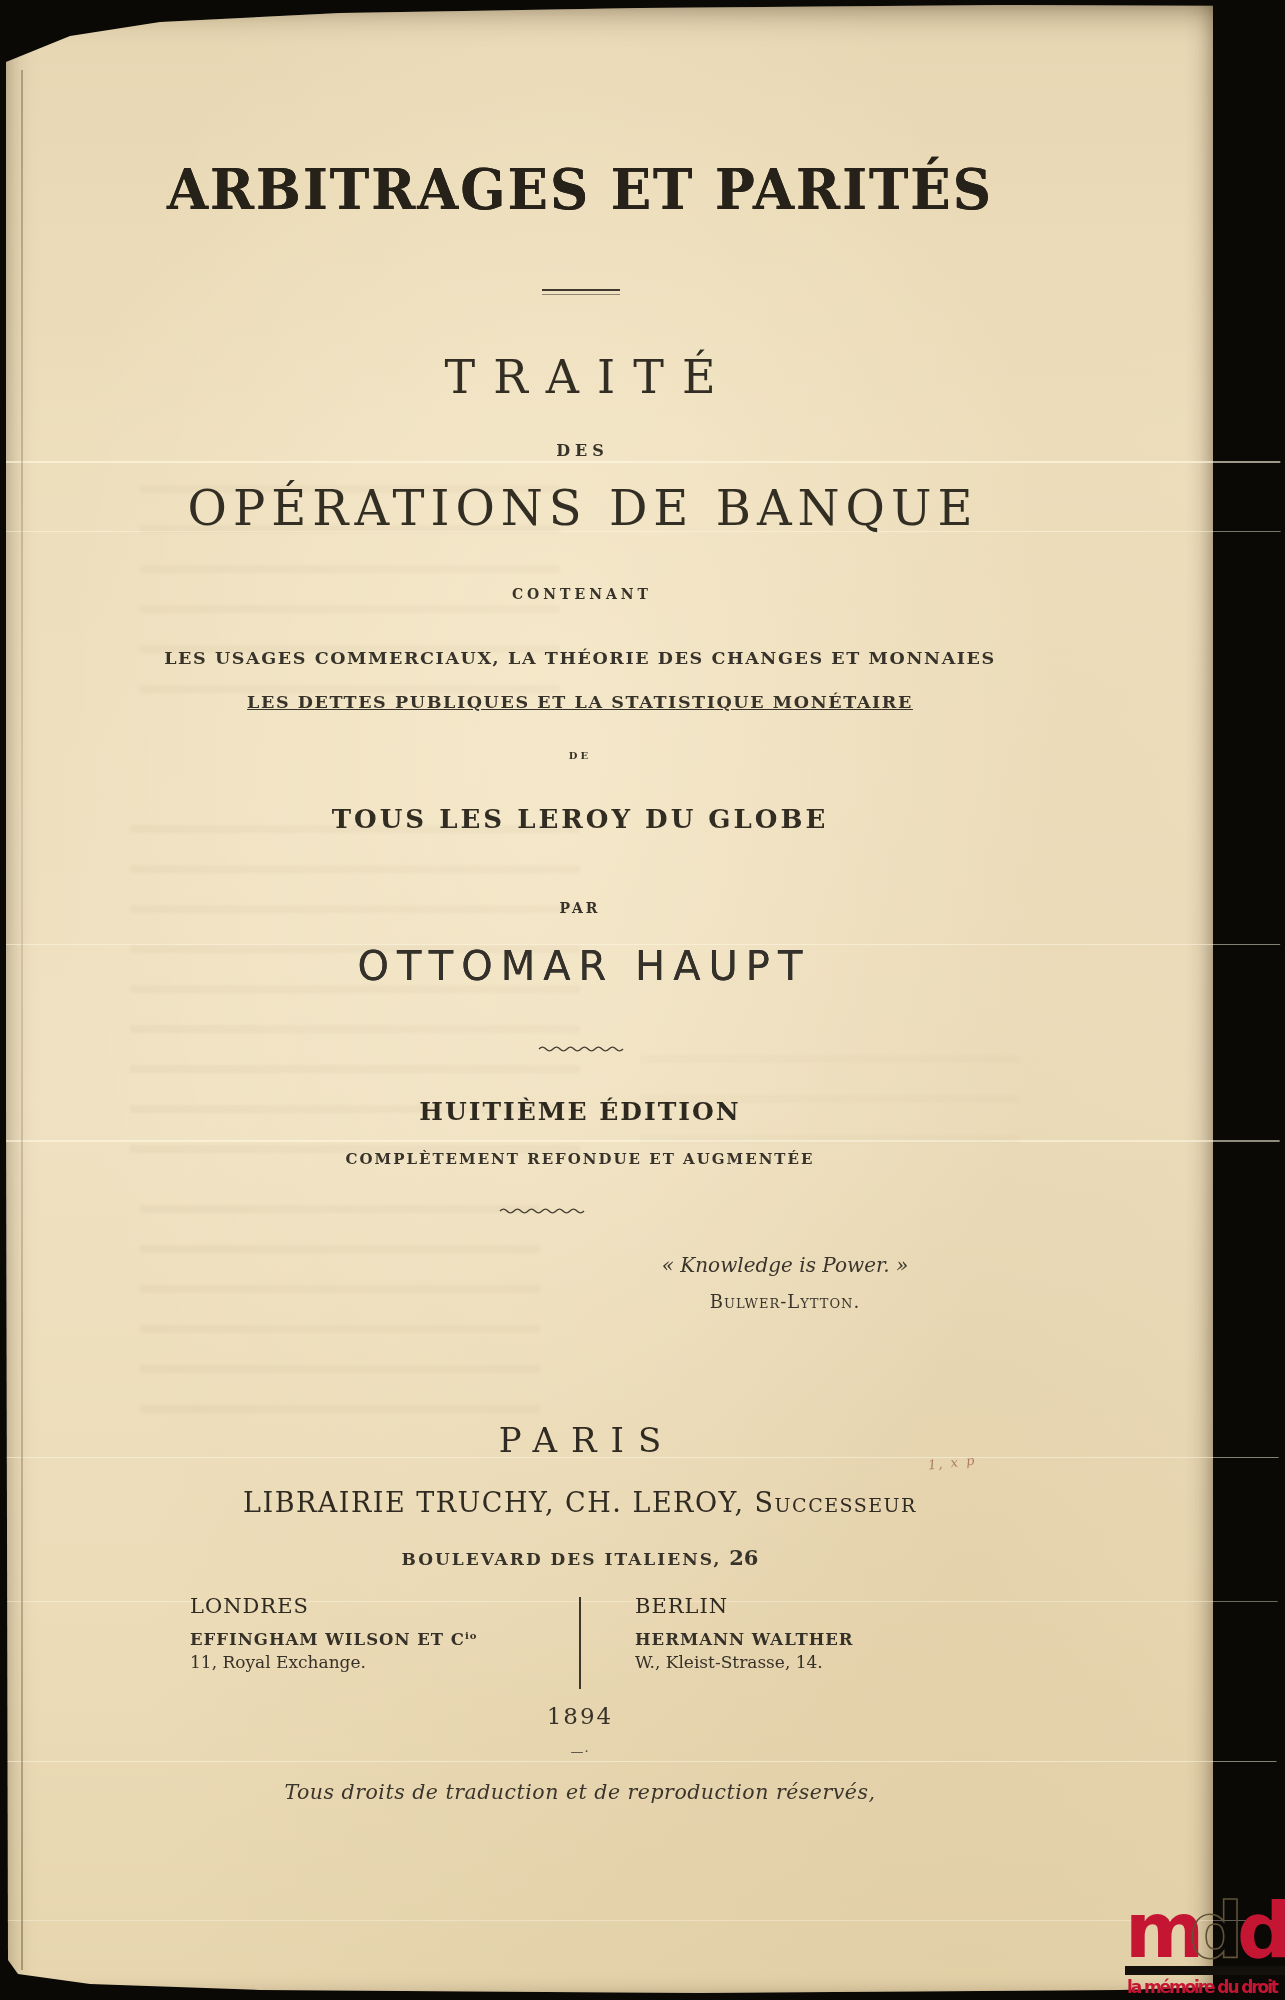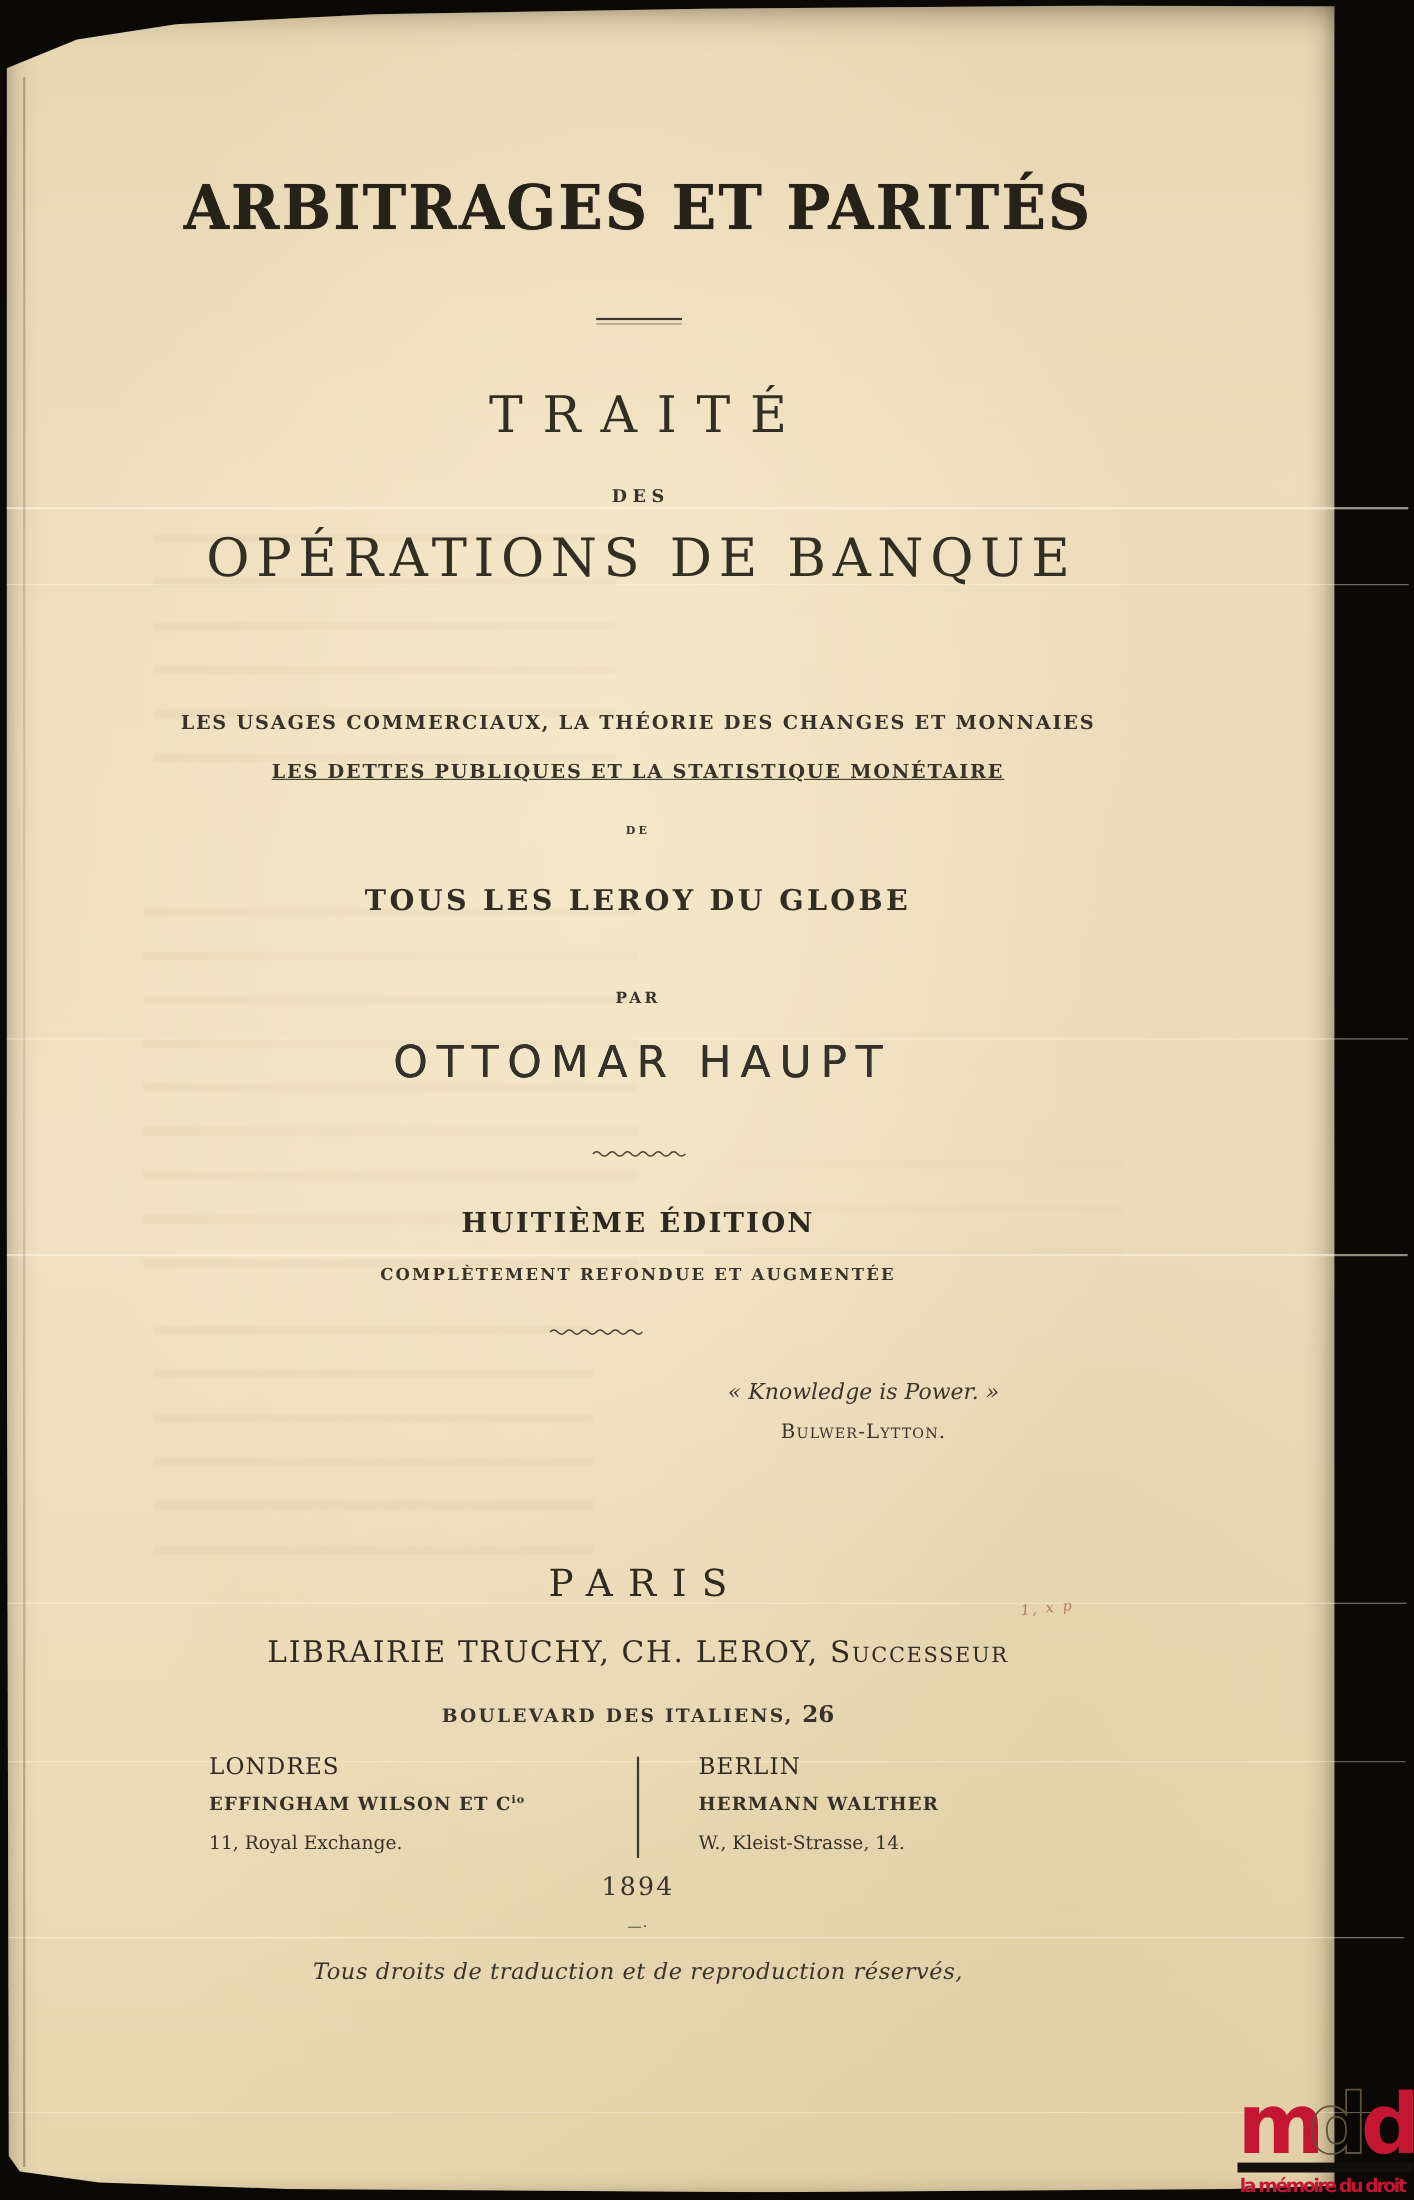--- a/index.html
+++ b/index.html
@@ -67,21 +67,21 @@
     color:rgba(140,70,50,.62);transform:rotate(-6deg);letter-spacing:2px;
   }
   .t-paris{top:1420px;font-size:34px;letter-spacing:14px;text-indent:14px;color:#302b22;}
   .t-publisher{top:1487px;font-size:27px;letter-spacing:1.5px;color:#302b22;}
   .t-publisher .suffix{font-variant:small-caps;font-size:27px;}
   .t-street{top:1545px;font-size:17px;letter-spacing:2px;font-weight:600;}
   .t-street .num{font-size:21px;letter-spacing:0;}
   .impcol{position:absolute;top:1594px;width:330px;text-align:left;color:#363128;}
   .impcol .city{font-size:21px;letter-spacing:1px;color:#2f2a21;}
   .impcol .co{margin-top:12px;font-size:16.5px;letter-spacing:1px;font-weight:600;}
-  .impcol .addr{margin-top:17px;font-size:17px;}
+  .impcol .addr{margin-top:3px;font-size:17px;}
   .impcol sup{font-size:10px;vertical-align:6px;}
   .vdivider{position:absolute;left:579px;top:1597px;width:2px;height:92px;background:#3c362c;}
   .t-year{top:1703px;font-size:23px;letter-spacing:2px;}
   .t-dash{top:1744px;font-size:13px;letter-spacing:1px;color:#4a443a;}
   .t-rights{top:1780px;font-size:20.5px;font-style:italic;color:#3a352c;letter-spacing:.5px;}
   
   .wm{position:absolute;left:1105px;top:1875px;width:180px;height:125px;}
 </style>
 </head>
 <body>
@@ -106,20 +106,21 @@
 
   <div class="col">
 
     <div class="line t-title">ARBITRAGES ET PARITÉS</div>
 
     <div class="rule2"></div>
 
     <div class="line t-traite">TRAITÉ</div>
     <div class="line t-des">DES</div>
     <div class="line t-operations">OPÉRATIONS DE BANQUE</div>
+    <div class="line t-contenant">CONTENANT</div>
     <div class="line t-sub1">LES USAGES COMMERCIAUX, LA THÉORIE DES CHANGES ET MONNAIES</div>
     <div class="line t-sub2">LES DETTES PUBLIQUES ET LA STATISTIQUE MONÉTAIRE</div>
     <div class="line t-de">DE</div>
     <div class="line t-scope">TOUS LES LEROY DU GLOBE</div>
     <div class="line t-par">PAR</div>
     <div class="line t-author">OTTOMAR HAUPT</div>
 
     <svg class="squig" style="left:537px;top:1044px;" width="90" height="9" viewBox="0 0 90 9">
       <path d="M2 5 Q5.5 1.2 9 5 T16 5 T23 5 T30 5 T37 5 T44 5 T51 5 T58 5 T65 5 T72 5 T79 5 T86 5" fill="none" stroke="#474135" stroke-width="1.4"></path>
     </svg>

